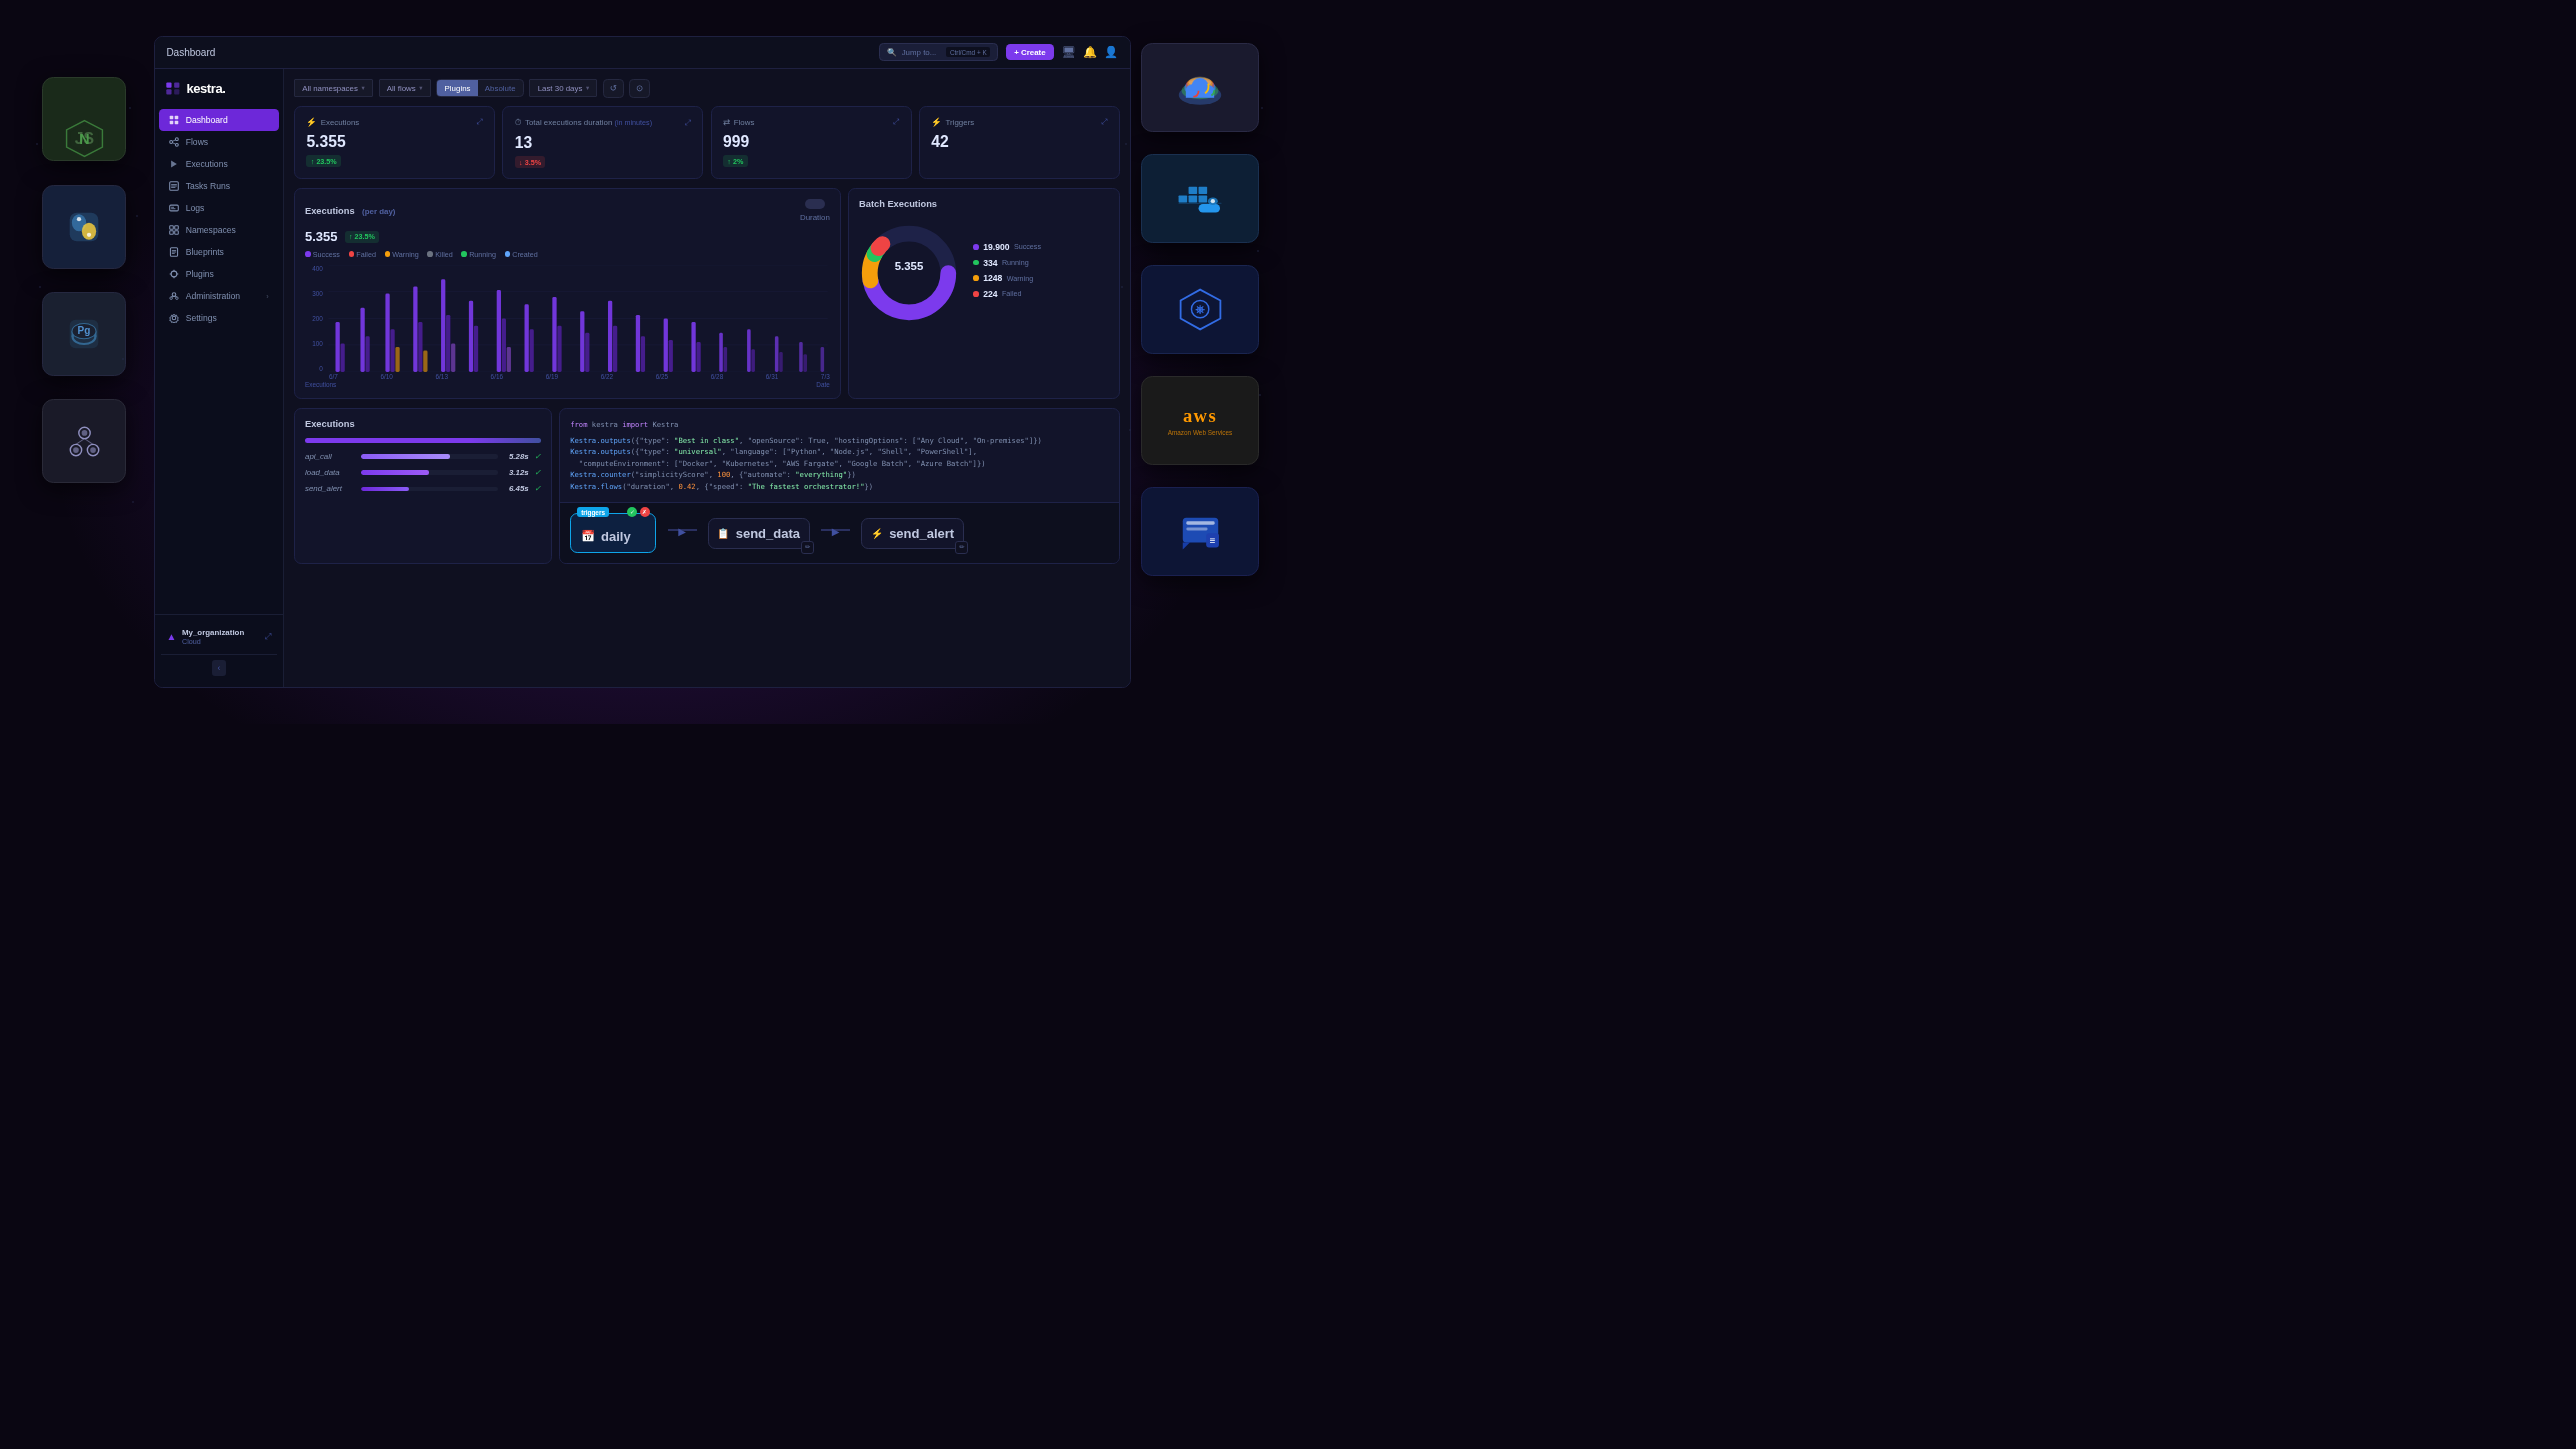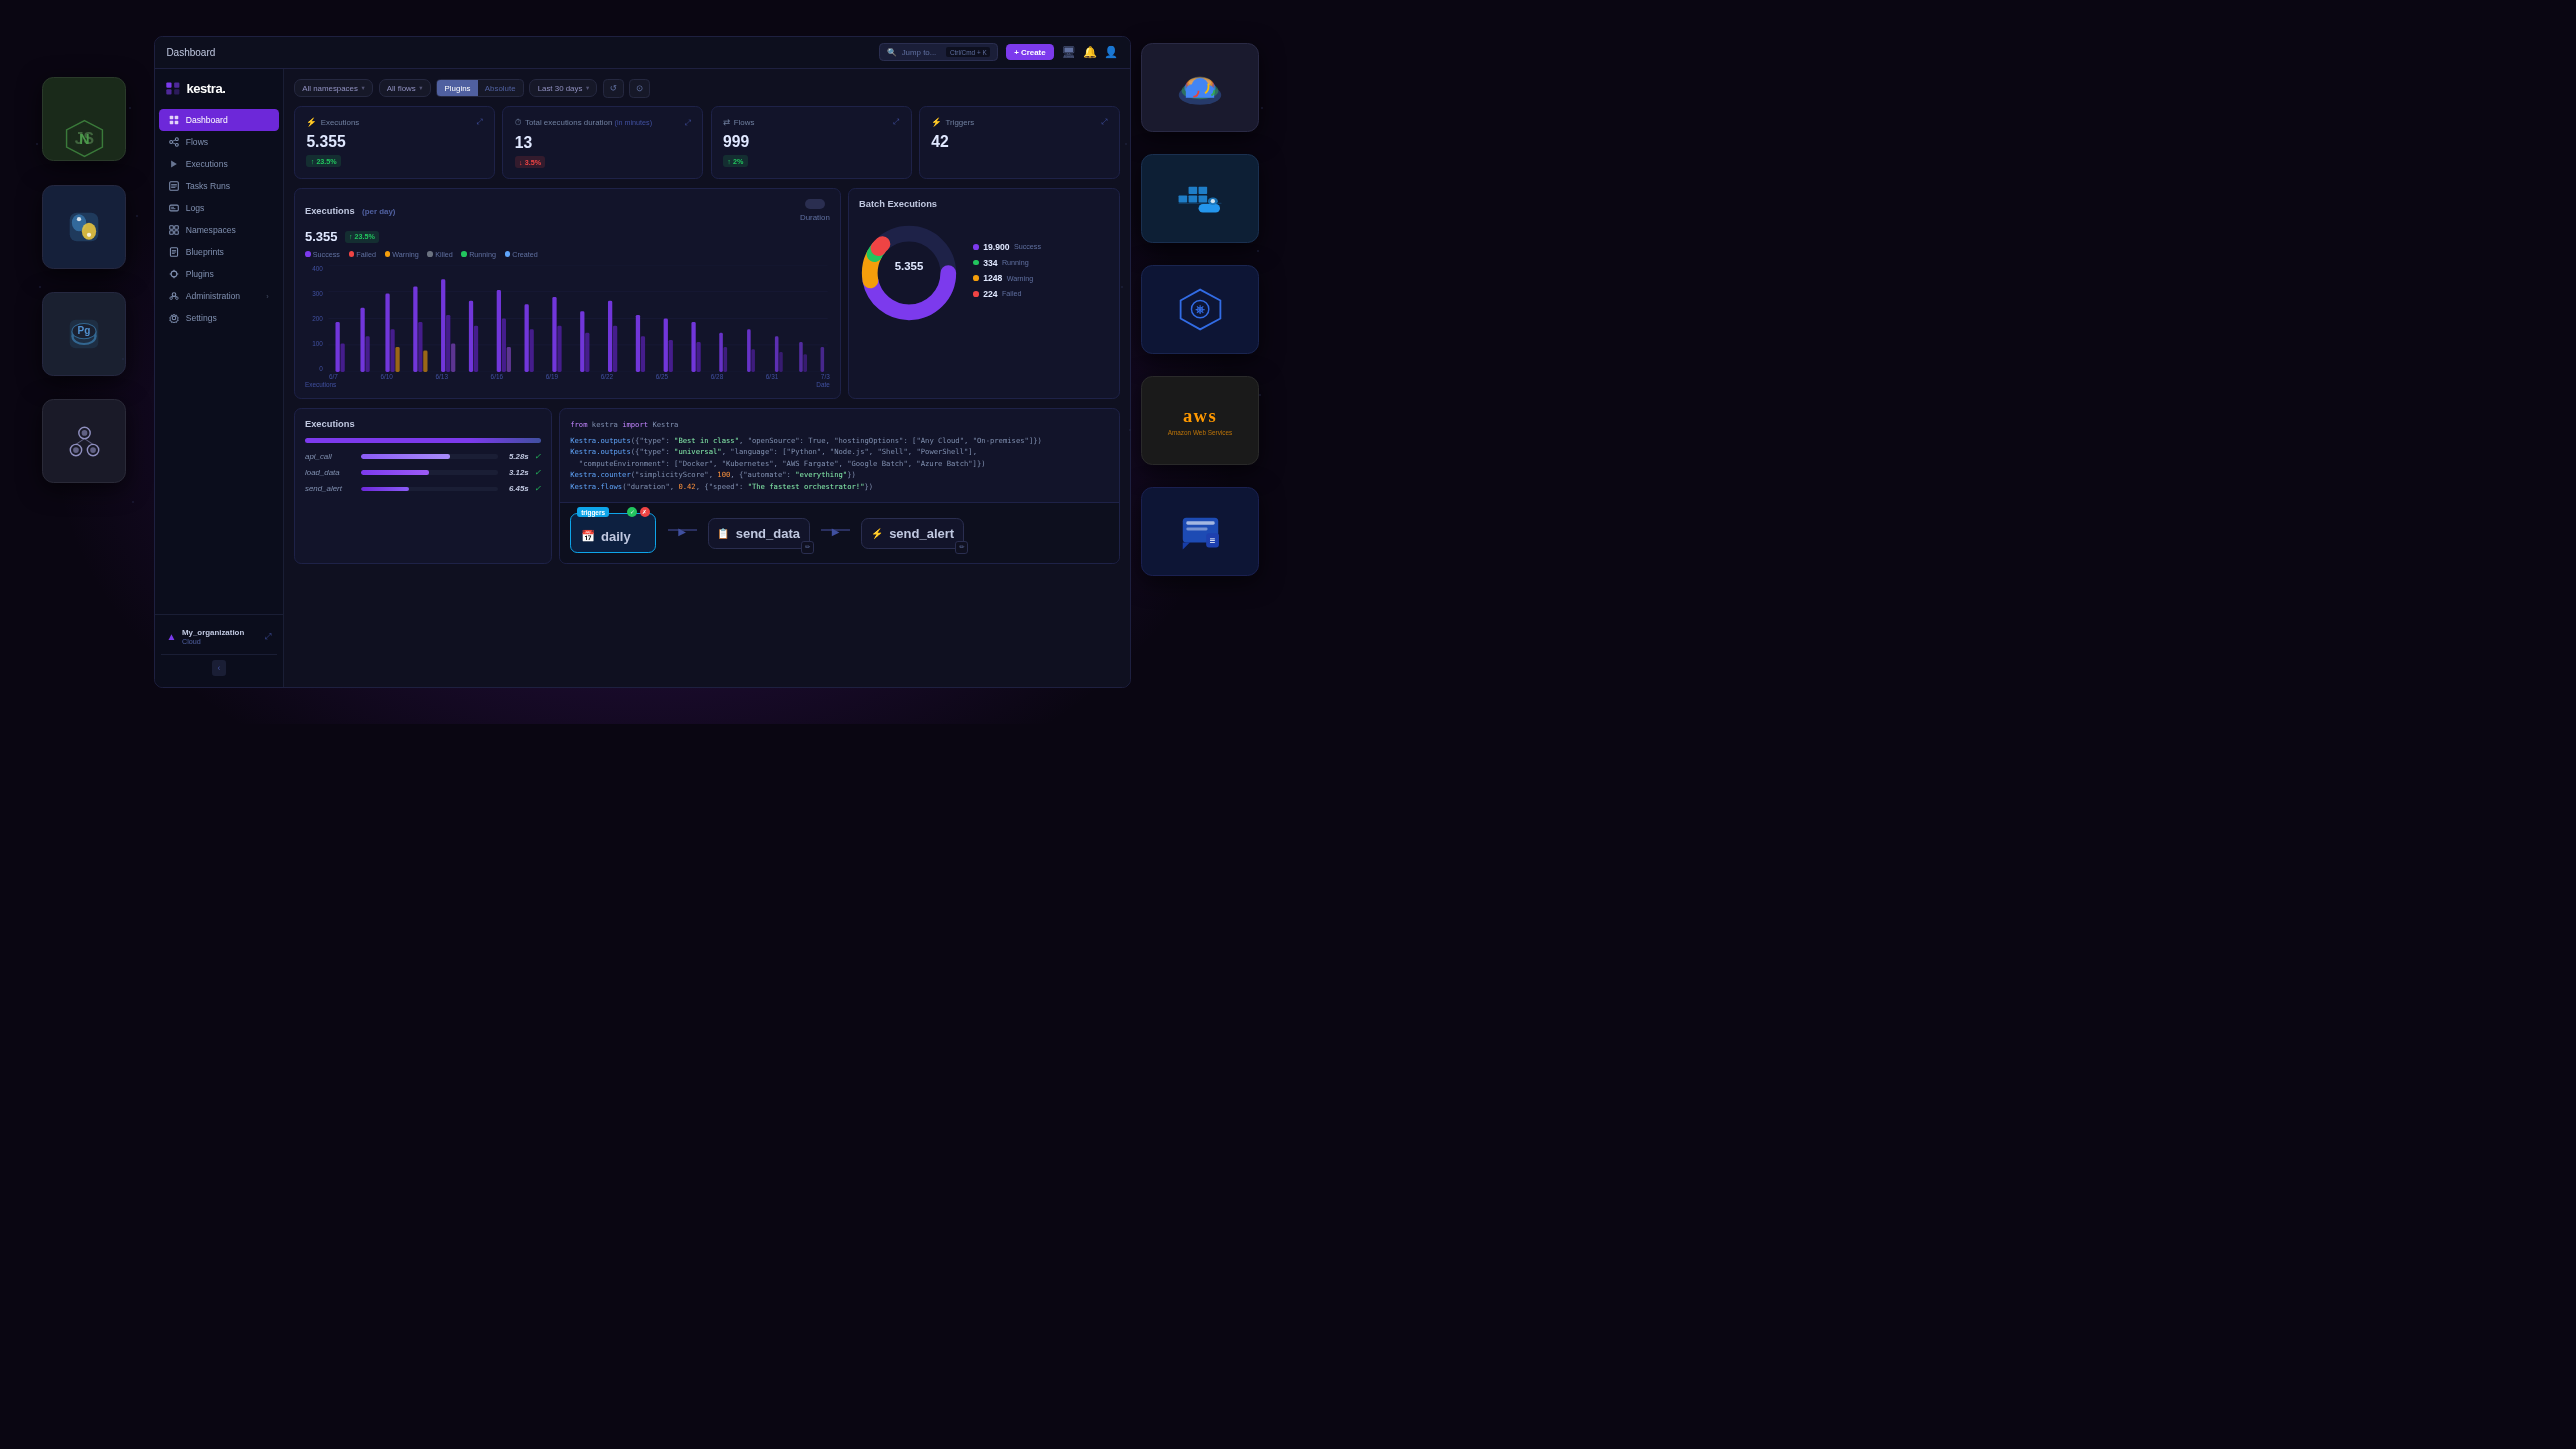--- a/index.html
+++ b/index.html
@@ -191,21 +191,21 @@
     
     .filter-bar {
       display: flex;
       align-items: center;
       gap: 5.7px;
       flex-shrink: 0;
     }
     .filter-select {
       background: #161828;
       border: 0.7px solid #252840;
-      border-radius: 7px;
+      border-radius: 1px;
       color: #9090c0;
       font-size: 7.9px;
       padding: 3.6px 7.2px;
       display: flex;
       align-items: center;
       gap: 3.6px;
       cursor: pointer;
     }
     .filter-select .chevron { opacity: 0.5; font-size: 6.4px; }
     .filter-toggle {

